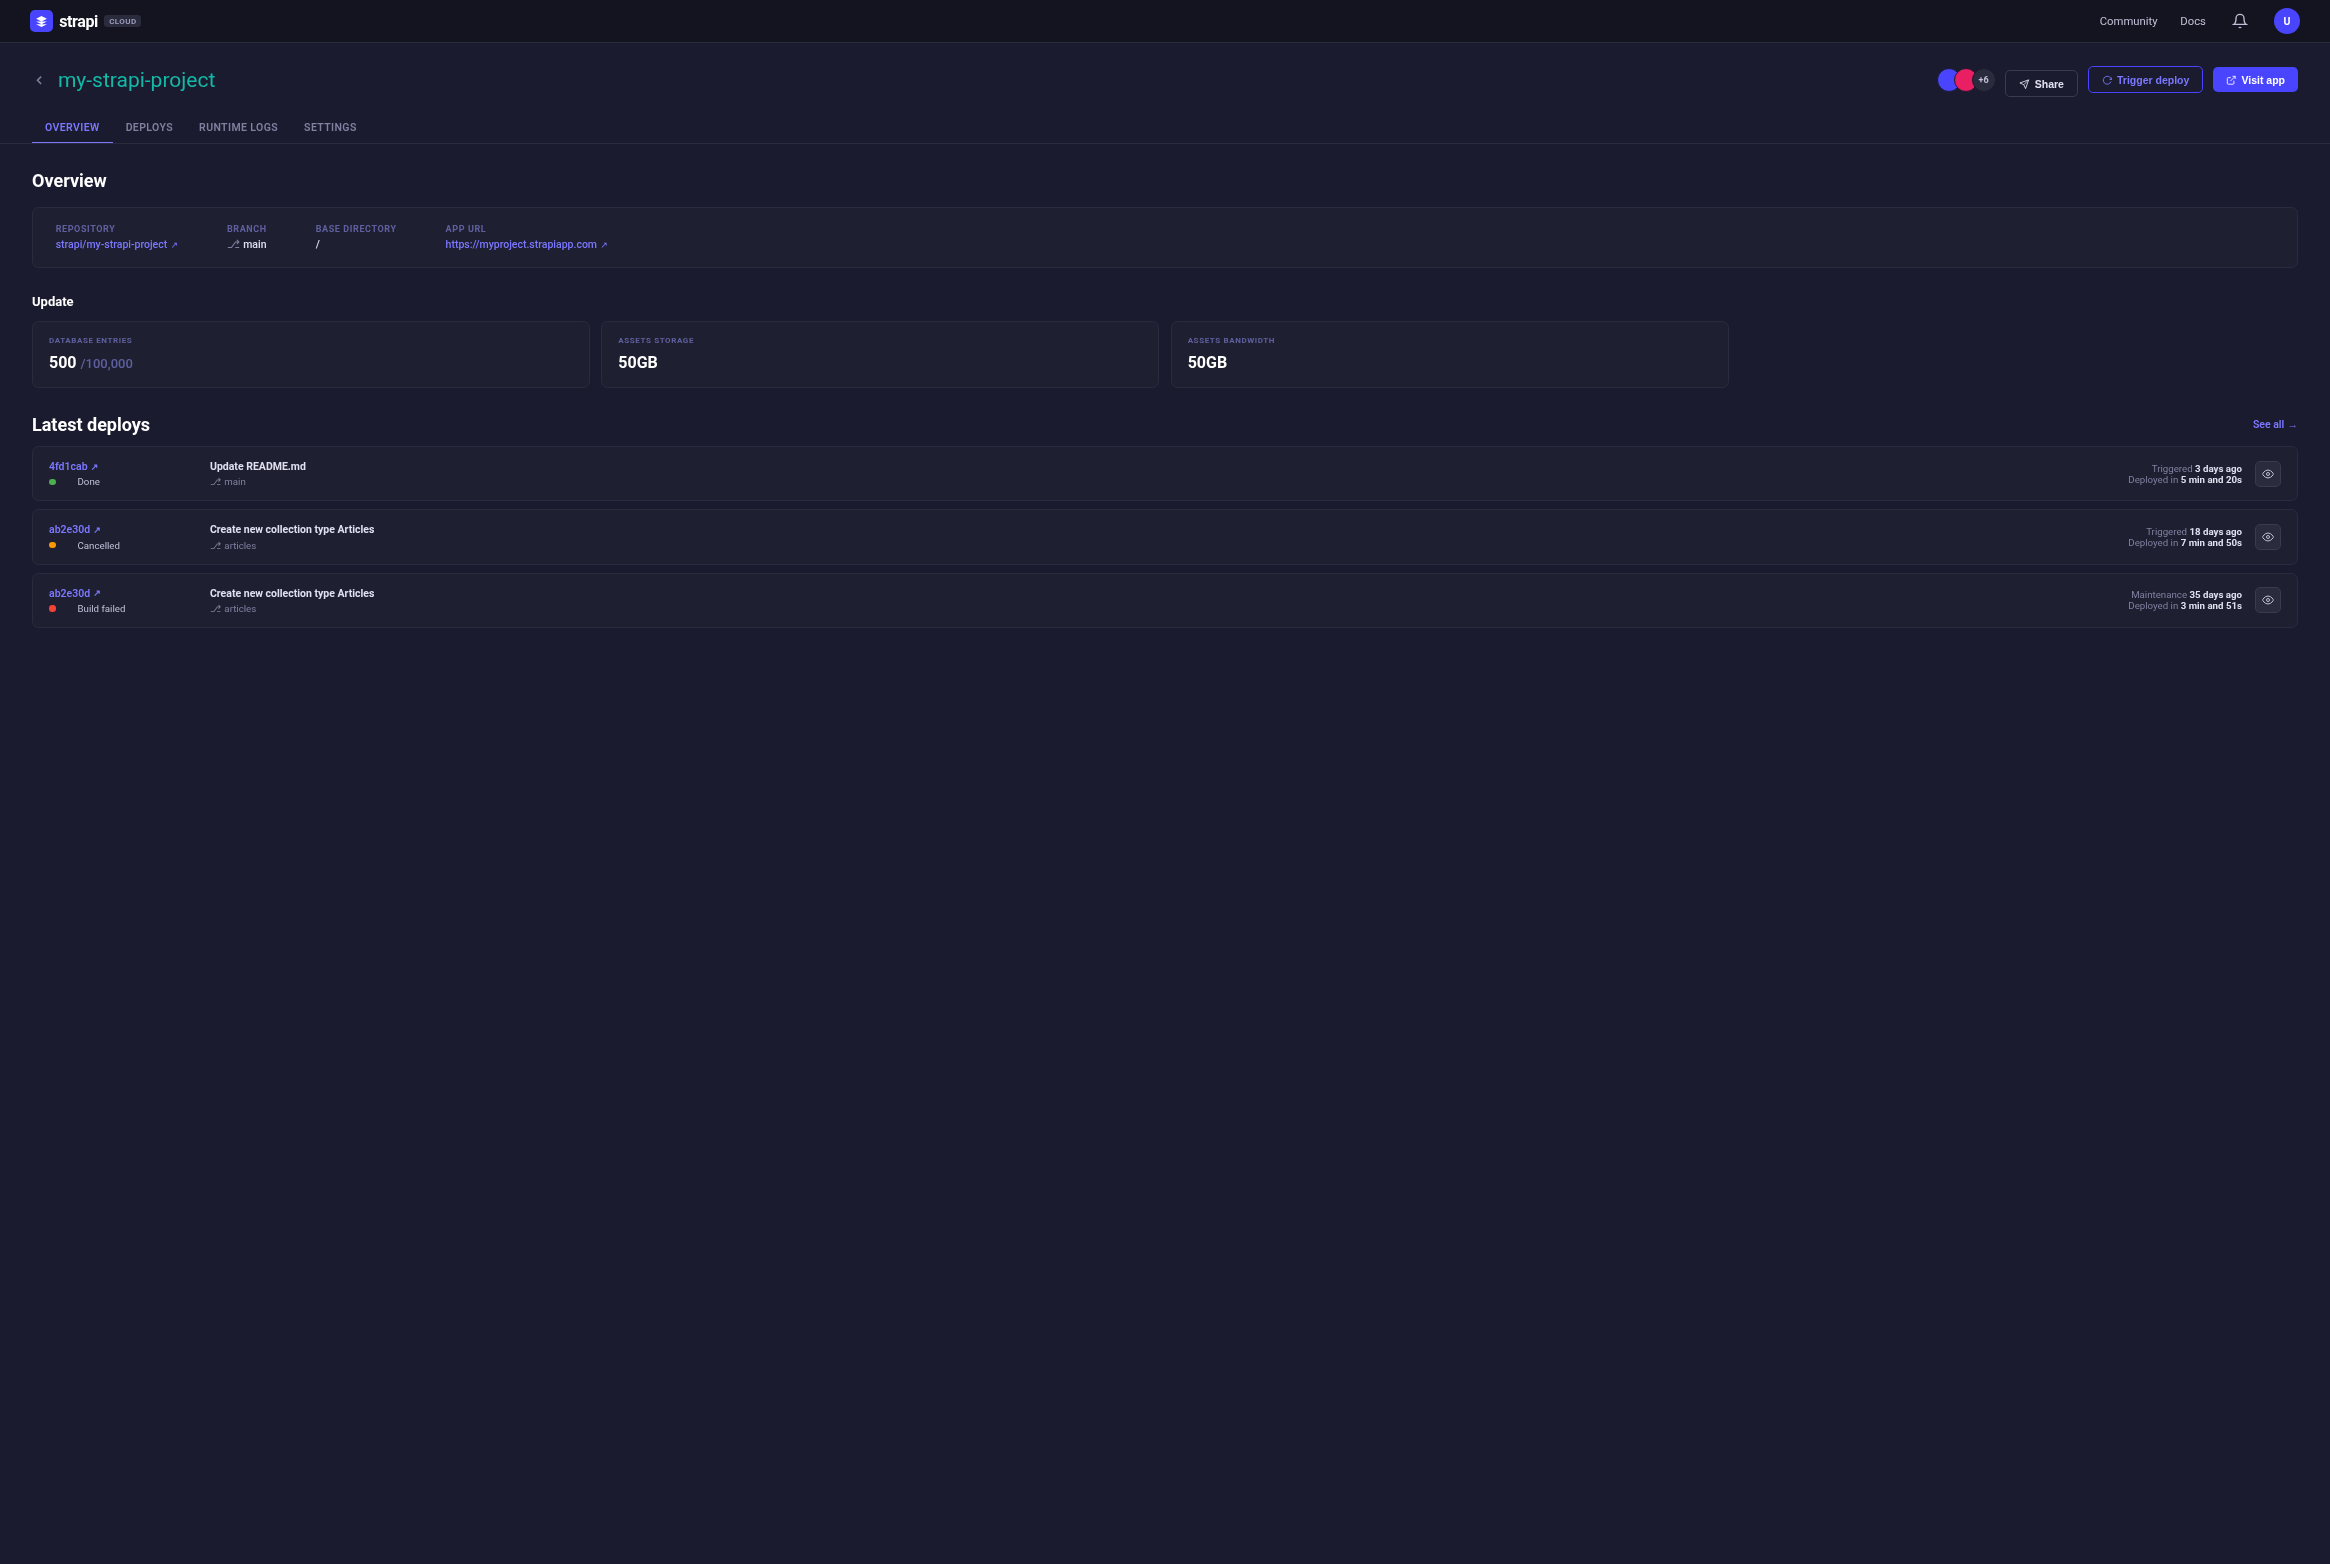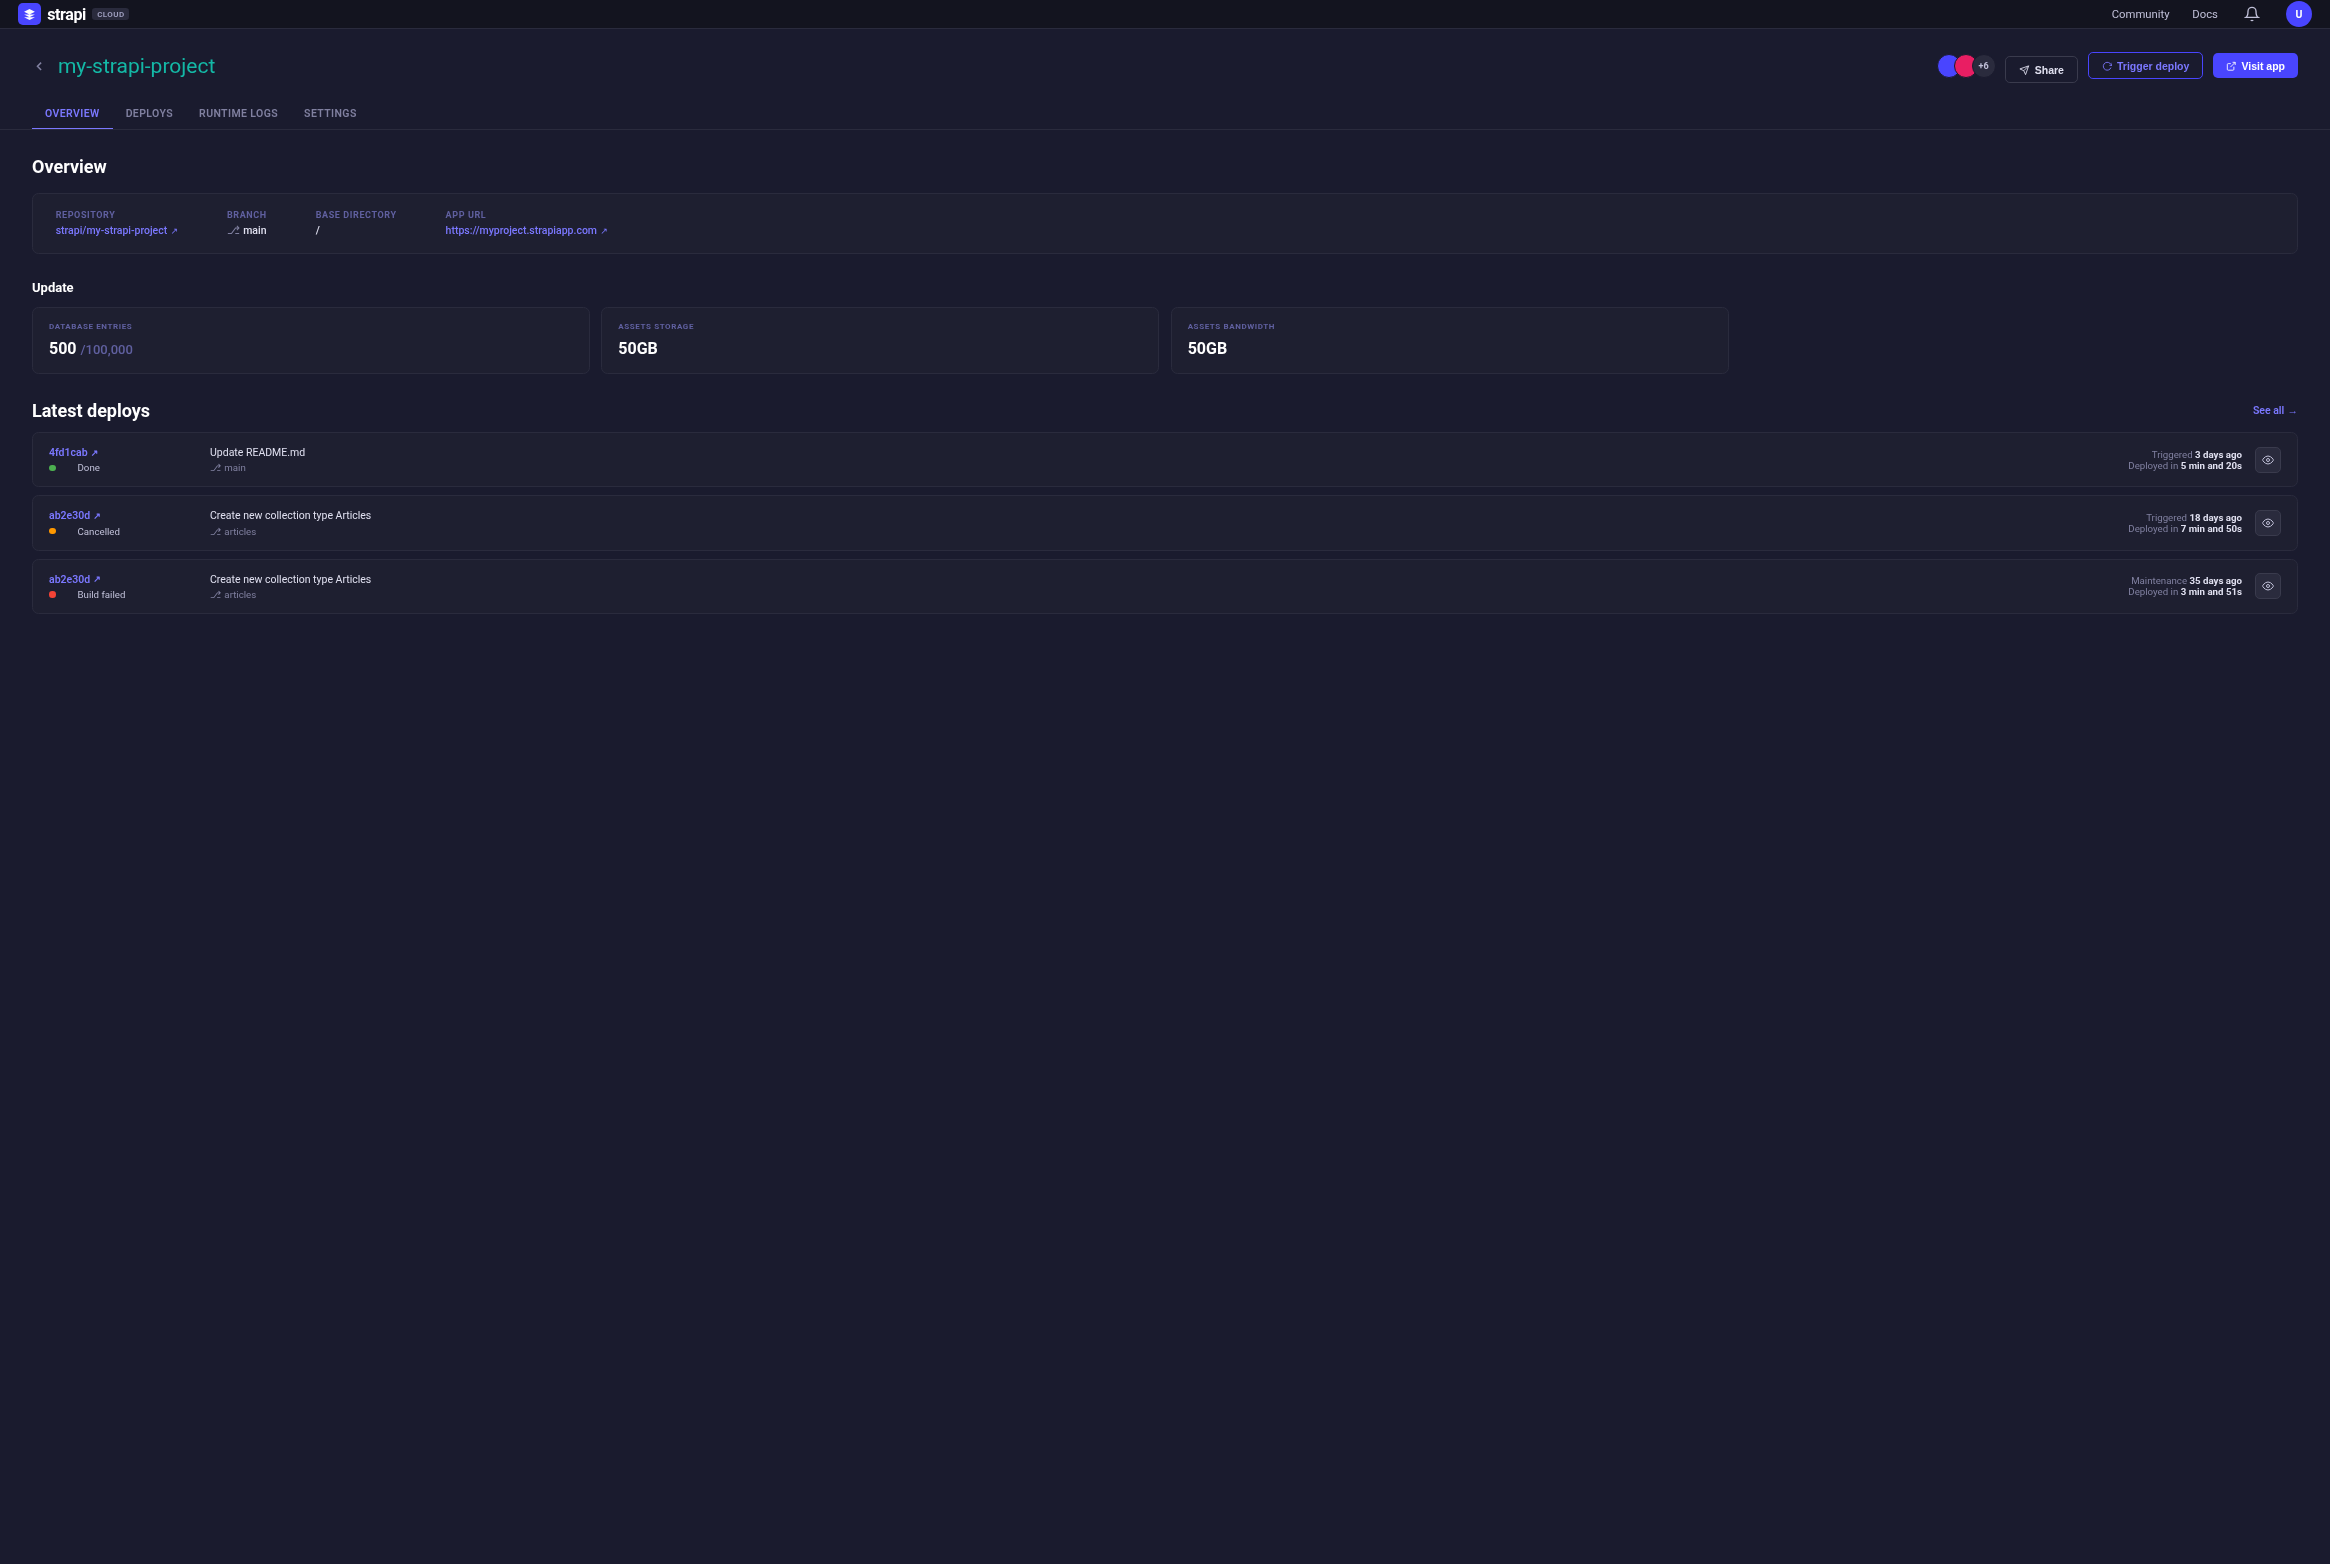--- a/index.html
+++ b/index.html
@@ -9,22 +9,22 @@
       font-family: -apple-system, BlinkMacSystemFont, 'Segoe UI', Roboto, sans-serif;
       min-height: 100vh;
     }
 
     
     .navbar {
       display: flex;
       align-items: center;
       justify-content: space-between;
       background: #13141f;
-      padding: 0 18px;
-      height: 29px;
+      padding: 0 30px;
+      height: 43px;
       border-bottom: 0.8px solid #2a2b3d;
     }
     .navbar-left {
       display: flex;
       align-items: center;
       gap: 6.5px;
     }
     .logo-box {
       background: #4945ff;
       border-radius: 4.9px;
@@ -347,20 +347,21 @@
     .deploy-mid {
       display: flex;
       flex-direction: column;
       gap: 3.2px;
       flex: 1;
       padding: 0 32px;
     }
     .deploy-message {
       font-size: 10.5px;
       color: #e0e0f0;
+      font-weight: bold;
     }
     .deploy-branch {
       display: flex;
       align-items: center;
       gap: 3.2px;
       font-size: 9.7px;
       color: #8080a0;
     }
 
     .deploy-right {

